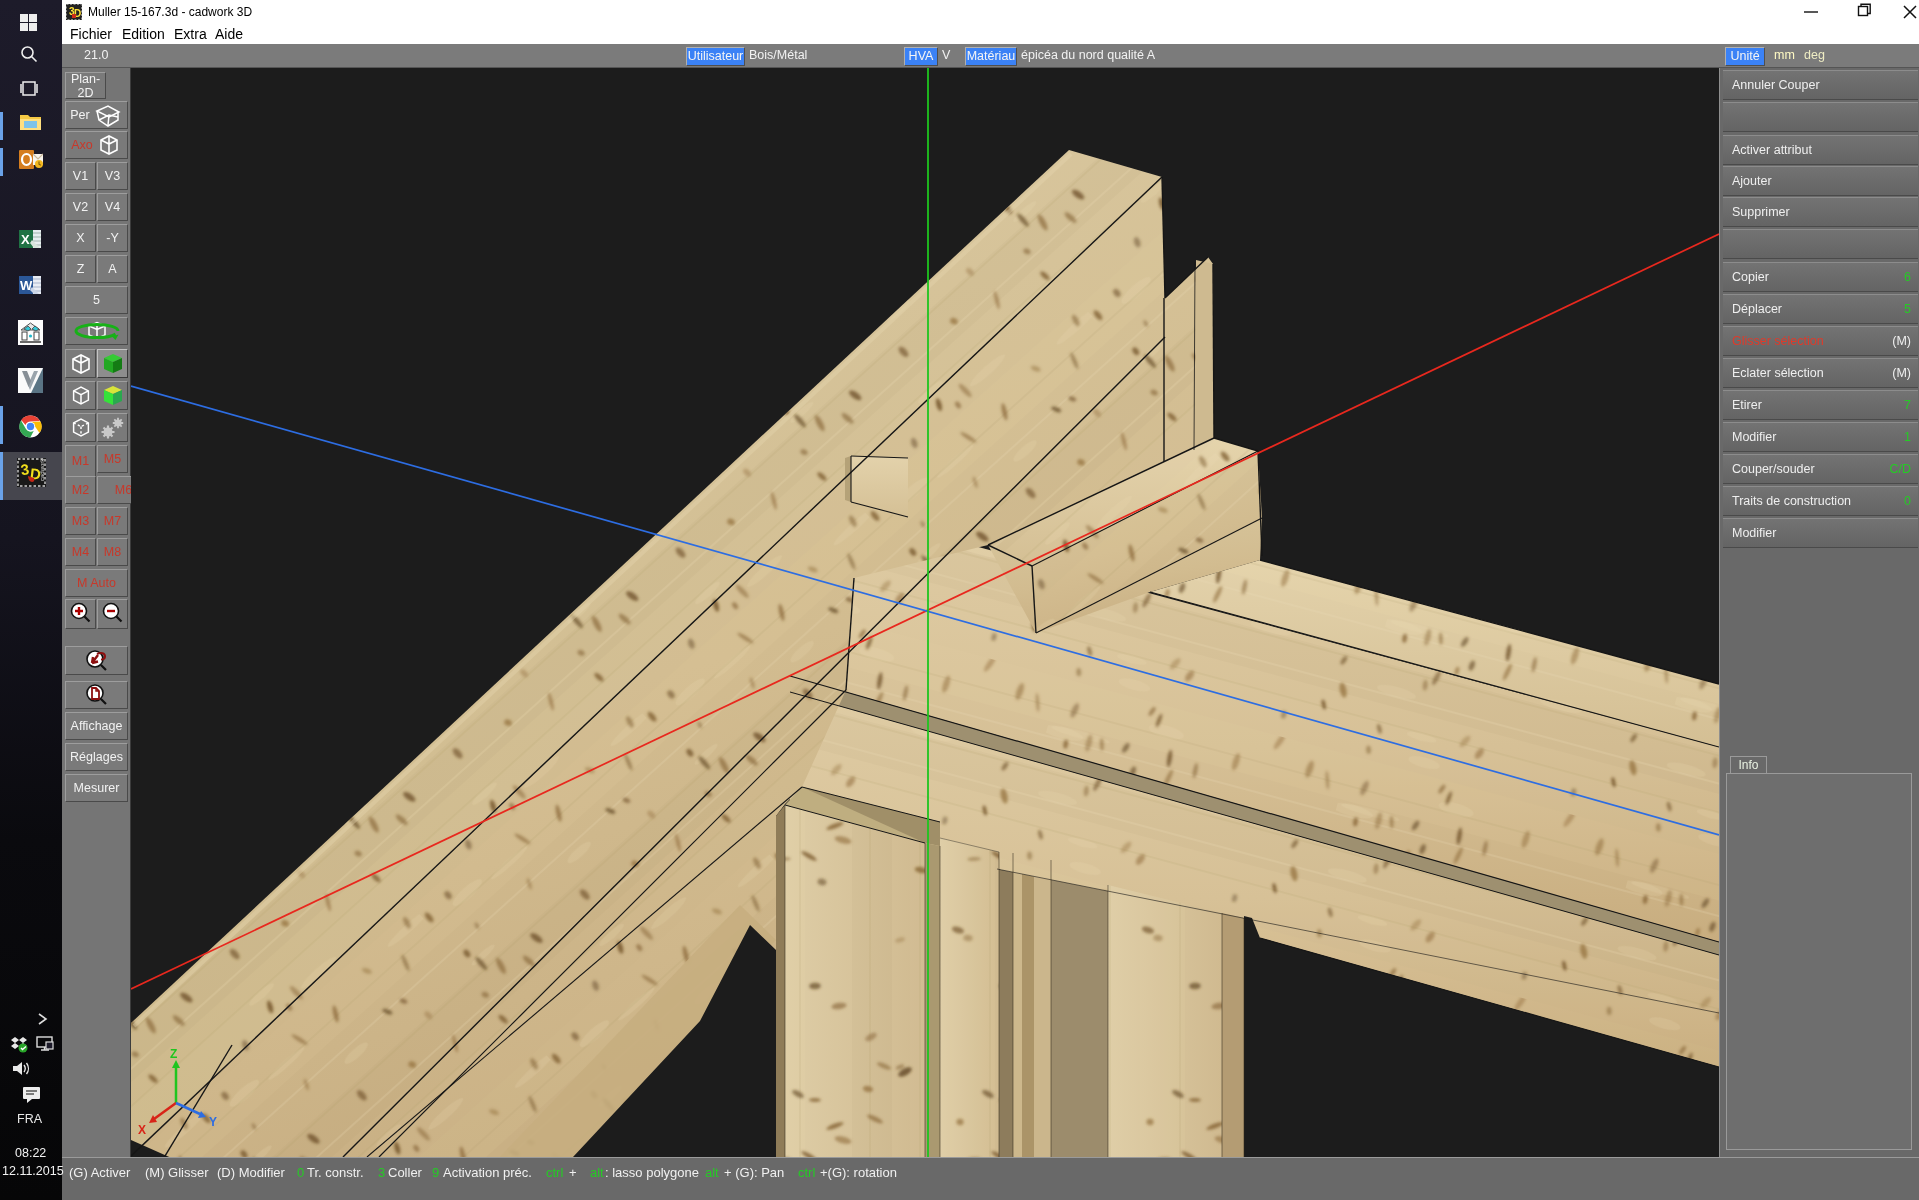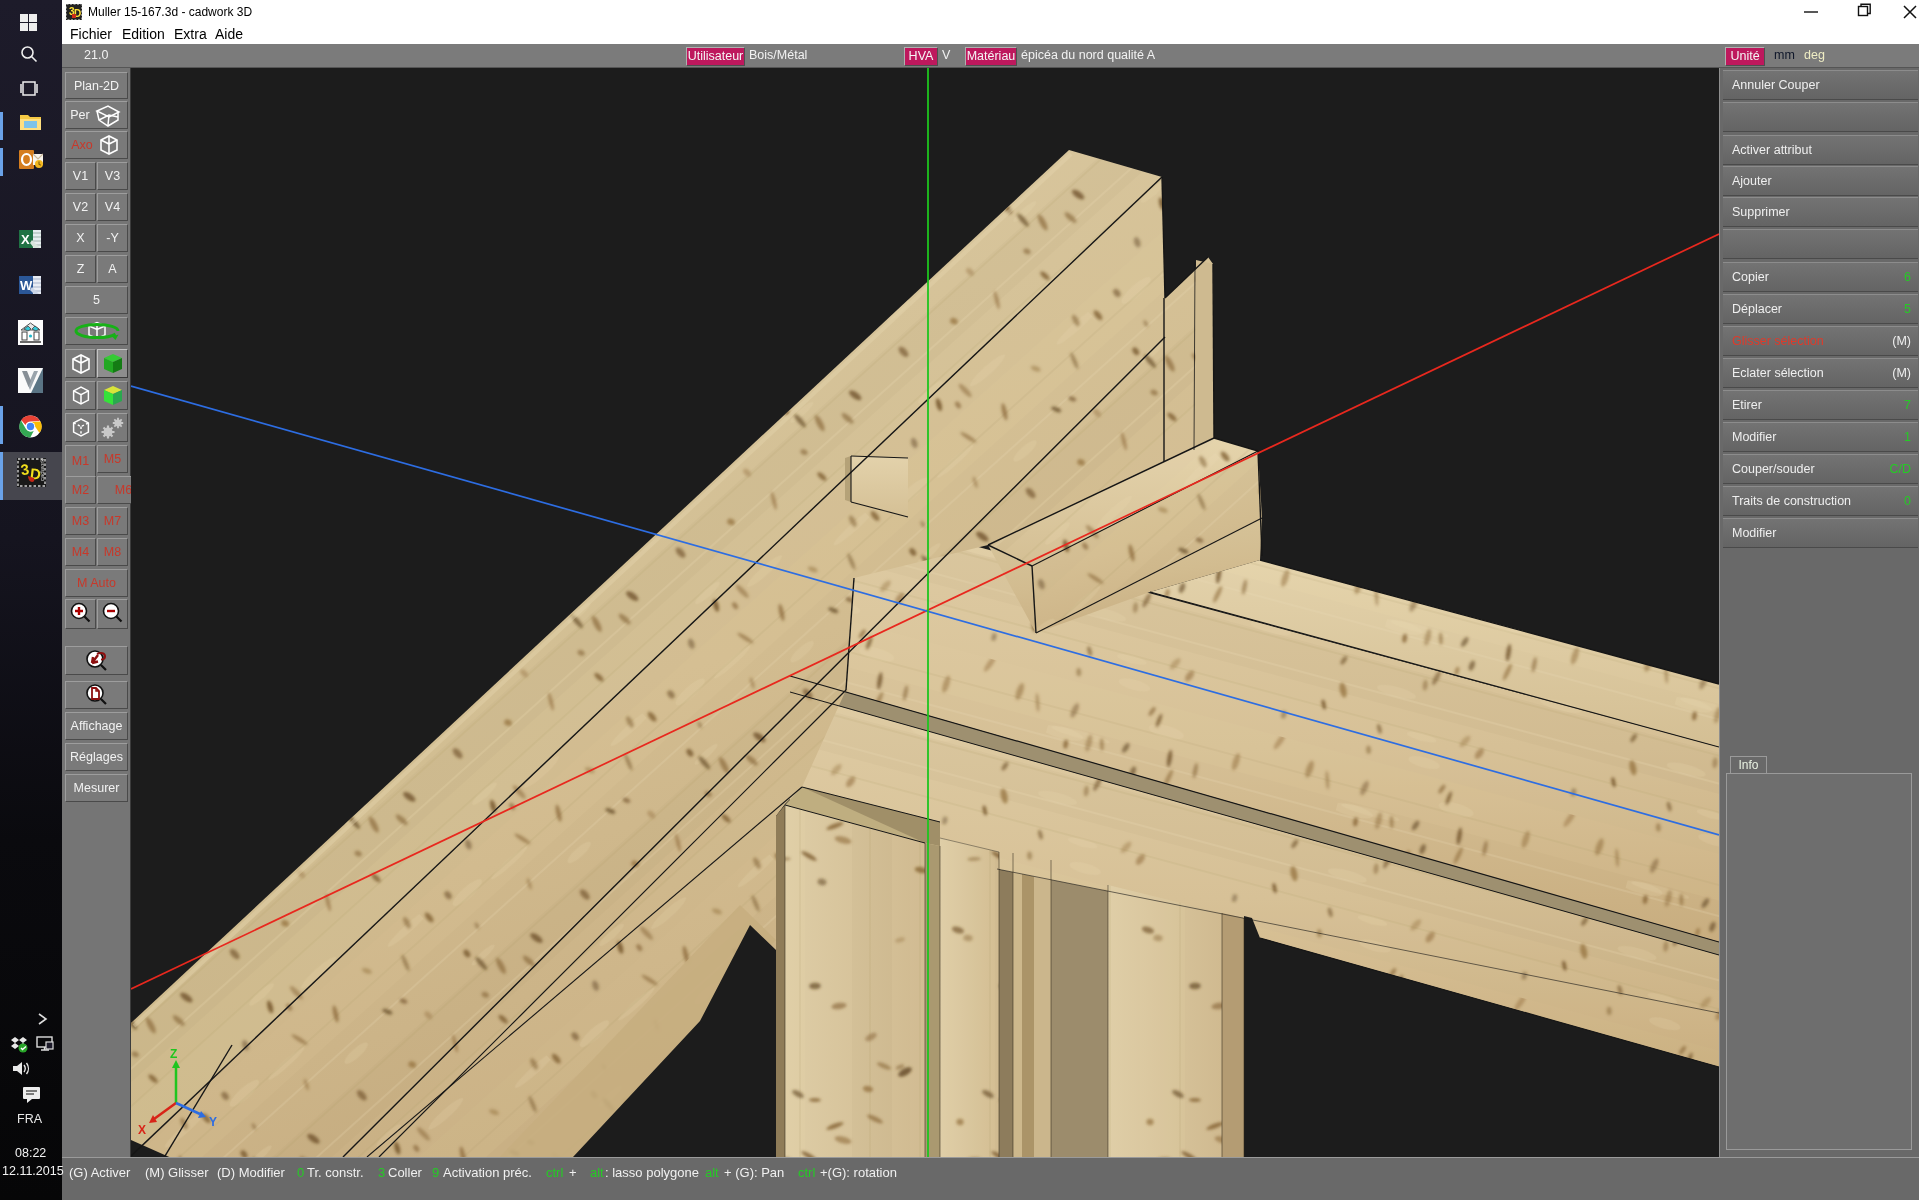--- a/index.html
+++ b/index.html
@@ -7,21 +7,21 @@
 #titlebar{left:62px;top:0;width:1857px;height:24px;background:#fff;}
 #menubar{left:62px;top:24px;width:1857px;height:20px;background:#fff;}
 #toolbar{left:62px;top:44px;width:1857px;height:24px;background:#7b7b7b;border-bottom:1px solid #555;}
 #leftpal{left:62px;top:68px;width:69px;height:1089px;background:#757575;border-right:1px solid #3c3c3c;}
 #rightpanel{left:1719px;top:68px;width:200px;height:1089px;background:#696969;border-left:1px solid #8f8f8f;}
 #statusbar{left:62px;top:1157px;width:1857px;height:43px;background:#696969;border-top:1px solid #9a9a9a;}
 #taskbar{left:0;top:0;width:62px;height:1200px;background:linear-gradient(180deg,#1d1b2a 0%,#15141f 45%,#0a0a0e 70%,#060607 100%);}
 .mtxt{font-size:14px;color:#000;}
 .ttl{font-size:12px;color:#000;}
 .tbtxt{color:#f2f2f2;font-size:12.5px;}
-.tbbtn{position:absolute;top:3px;height:19px;background:#be185d;border:1px solid;border-color:#b0b0b0 #4f4f4f #4f4f4f #b0b0b0;color:#f5f5f5;font-size:12.5px;line-height:17px;text-align:center;}
+.tbbtn{position:absolute;top:3px;height:19px;background:#3b82f6;border:1px solid;border-color:#b0b0b0 #4f4f4f #4f4f4f #b0b0b0;color:#f5f5f5;font-size:12.5px;line-height:17px;text-align:center;}
 .palbtn{position:absolute;background:#7a7a7a;border:1px solid;border-color:#9d9d9d #4a4a4a #4a4a4a #9d9d9d;color:#f2f2f2;font-size:12.5px;text-align:center;display:flex;align-items:center;justify-content:center;}
 .palred{color:#c8382a;}
 .rbtn{position:absolute;left:3px;width:195px;height:30px;background:linear-gradient(180deg,#737373,#646464);border-top:1px solid #8c8c8c;border-bottom:1px solid #4a4a4a;color:#efefef;font-size:12.5px;line-height:29px;padding-left:9px;}
 .rnum{position:absolute;right:7px;top:0;color:#1be2e;}
 .stat{color:#f0f0f0;font-size:13px;}
 .sgreen{color:#25cb25;}
 </style></head><body>
 <div id="titlebar" class="abs">
     <svg class="abs" style="left:4px;top:4px" width="16" height="16">
       <rect width="16" height="16" fill="#222"></rect>
@@ -46,25 +46,25 @@
   </div>
 <div id="toolbar" class="abs">
     <span class="abs tbtxt" style="left:22px;top:4px">21.0</span>
     <div class="tbbtn" style="left:624px;width:59px">Utilisateur</div>
     <span class="abs tbtxt" style="left:687px;top:4px">Bois/Métal</span>
     <div class="tbbtn" style="left:842px;width:34px">HVA</div>
     <span class="abs tbtxt" style="left:880px;top:4px">V</span>
     <div class="tbbtn" style="left:903px;width:52px">Matériau</div>
     <span class="abs tbtxt" style="left:959px;top:4px">épicéa du nord qualité A</span>
     <div class="tbbtn" style="left:1663px;width:40px">Unité</div>
-    <span class="abs" style="left:1712px;top:4px;font-size:12.5px;color:#0f172a">mm</span>
+    <span class="abs" style="left:1712px;top:4px;font-size:12.5px;color:#fef9c3">mm</span>
     <span class="abs" style="left:1742px;top:4px;font-size:12.5px;color:#efedc4">deg</span>
   </div>
 <div id="leftpal" class="abs">
-    <div class="palbtn " style="left:3px;top:4px;width:63px;height:27px">Plan-2D</div>
+    <div class="palbtn " style="left:3px;top:4px;width:41px;height:27px">Plan-2D</div>
     <div class="palbtn " style="left:3px;top:33px;width:63px;height:28px">
       <span style="margin-right:3px">Per</span>
       <svg width="30" height="25" viewBox="0 0 30 25">
         <g fill="none" stroke="#fff" stroke-width="1.5">
           <path d="M4 8l11-5 11 6-10 5z"></path>
           <path d="M4 8l2 9 9 6 10-6 0-8"></path>
           <path d="M6 17l10-5 9 2M16 12l-1 10"></path>
         </g>
       </svg>
     </div>

